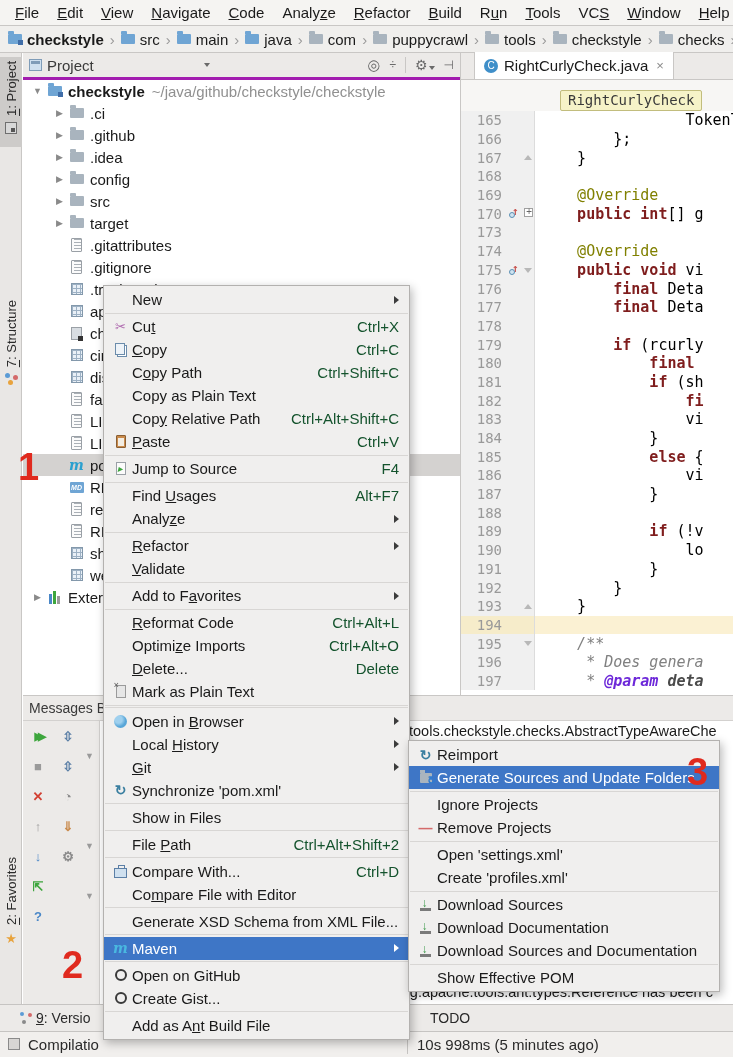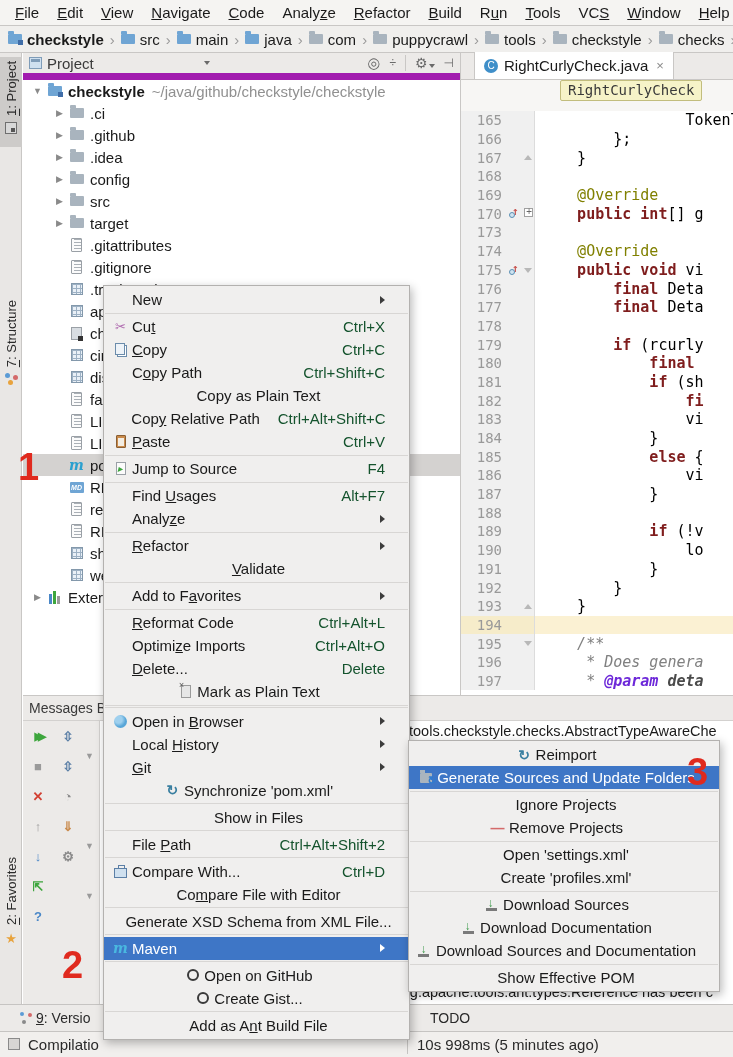--- a/index.html
+++ b/index.html
@@ -20,21 +20,21 @@
   .fold-ic.root::after { content:""; position:absolute; right:-1px; bottom:-1px; width:5px; height:5px; background:#3f6da8; }
 
   
   .lstrip { position:absolute; left:0; top:53px; width:22px; height:951px; background:#e9e7e5; border-right:1px solid #c9c7c5; }
   .stripbtn { position:absolute; left:0; width:22px; display:flex; flex-direction:column; align-items:center; justify-content:flex-start; gap:6px; padding-top:4px; }
   .stripbtn.active { background:#cdcbc9; }
   .vlab { writing-mode:vertical-rl; transform:rotate(180deg); font-size:13px; color:#2a2a2a; }
 
   
   .ppanel { position:absolute; left:23px; top:53px; width:437px; height:642px; background:#fff; }
-  .pheader { height:27px; background:#eceae8; border-bottom:7px solid #a21caf; display:flex; align-items:center; padding:0 6px; color:#3a3a3a; }
+  .pheader { height:27px; background:#eceae8; border-bottom:3px solid #a21caf; display:flex; align-items:center; padding:0 6px; color:#3a3a3a; }
   .pheader .ph-title { margin-left:5px; }
   .pheader .ph-caret { margin-left:110px; color:#6a6a6a; font-size:10px; }
   .ph-icons { margin-left:auto; display:flex; align-items:center; gap:9px; color:#6a6a6a; }
   .ph-icons .vr { width:1px; height:16px; background:#c9c7c5; }
   .tree { position:relative; }
   .trow { display:flex; align-items:center; height:22px; white-space:nowrap; }
   .trow.sel { background:#d4d2d0; }
   .tarrow { width:17px; text-align:center; color:#8a8a8a; font-size:9px; flex:none; }
   .tlabel { margin-left:5px; }
   .tsuffix { color:#909090; margin-left:7px; }
@@ -51,21 +51,21 @@
   .ic-extlib-i i { width:3px; display:block; }
   .ic-special-i { width:11px; height:13px; background:#d8dde2; border:1px solid #9aa0a6; position:relative; }
   .ic-special-i::after { content:""; position:absolute; right:-2px; bottom:-2px; width:5px; height:5px; background:#333; }
 
   
   .editor { position:absolute; left:460px; top:53px; width:273px; height:642px; background:#fff; border-left:1px solid #c9c7c5; }
   .tabbar { height:27px; background:#eceae8; border-bottom:1px solid #c9c7c5; display:flex; align-items:flex-end; }
   .tab { height:27px; background:#ffffff; border-left:1px solid #c9c7c5; border-right:1px solid #c9c7c5; display:flex; align-items:center; gap:6px; padding:0 9px; margin-left:13px; }
   .classicon { width:14px; height:14px; border-radius:50%; background:#3f8fc9; color:#fff; font-size:10px; display:flex; align-items:center; justify-content:center; flex:none; }
   .tabclose { color:#8a8a8a; font-size:13px; margin-left:2px; }
-  .chipbar { height:31px; background:#f7f6f4; display:flex; align-items:flex-start; padding-left:99px; }
+  .chipbar { height:31px; background:#f7f6f4; display:flex; align-items:flex-end; padding-left:99px; }
   .chip { background:#f6f3c8; border:1px solid #c2bd7d; border-radius:2px; padding:1px 7px 2px; font-family:"DejaVu Sans Mono",monospace; font-size:14px; color:#3a3a3a; }
   .codearea { position:relative; font-family:"DejaVu Sans Mono",monospace; font-size:15px; }
   .cline { display:flex; height:18.7px; align-items:center; }
   .cline.hl { background:#fbf1d3; }
   .gut { width:46px; text-align:right; color:#999; background:#f0f0f0; padding-right:5px; font-size:14px; flex:none; align-self:stretch; display:flex; align-items:center; justify-content:flex-end; }
   .cline.hl .gut { background:#f6ecca; }
   .markc { width:15px; background:#f0f0f0; flex:none; align-self:stretch; position:relative; }
   .cline.hl .markc { background:#f6ecca; }
   .foldc { width:13px; background:#f0f0f0; border-right:1px solid #dcdcdc; flex:none; align-self:stretch; position:relative; }
   .cline.hl .foldc { background:#f6ecca; }
@@ -94,21 +94,21 @@
   .consoletxt { position:absolute; font-size:14.5px; color:#1a1a1a; white-space:nowrap; }
 
   
   .srow1 { position:absolute; left:0; top:1004px; width:733px; height:27px; background:#eceae8; border-top:1px solid #c6c4c2; }
   .srow2 { position:absolute; left:0; top:1031px; width:733px; height:26px; background:#f1efed; border-top:1px solid #c6c4c2; }
   .srow1 .vr, .srow2 .vr { position:absolute; top:3px; bottom:3px; width:1px; background:#c6c4c2; }
   .slab { position:absolute; font-size:14px; color:#2a2a2a; white-space:nowrap; }
 
   
   .menu { position:absolute; background:#f0efee; border:1px solid #b3b1af; box-shadow:2px 3px 9px rgba(0,0,0,0.28); padding:2px 0; z-index:50; }
-  .cmi { height:23px; display:flex; align-items:center; padding:0 24px 0 5px;justify-content:center; }
+  .cmi { height:23px; display:flex; align-items:center; padding:0 10px 0 5px; }
   .cmi .micon { width:23px; flex:none; display:flex; align-items:center; justify-content:center; }
   .cmi .mlab { flex:none; }
   .cmi .msc { margin-left:auto; color:#14532d; padding-left:18px; }
   .cmi .marr { margin-left:auto; width:0; height:0; border-left:5px solid #3c3c3c; border-top:4.5px solid transparent; border-bottom:4.5px solid transparent; }
   .cmi .mlab + .marr { }
   .cmi.hl { background:#3e76c6; color:#fff; }
   .cmi.hl .marr { border-left-color:#fff; }
   .msep { height:1px; background:#d8d6d4; margin:1.5px 1px; }
   #ctxmenu { left:103px; top:285px; width:307px; }
   #mvnmenu { left:408px; top:740px; width:312px; z-index:60; }

